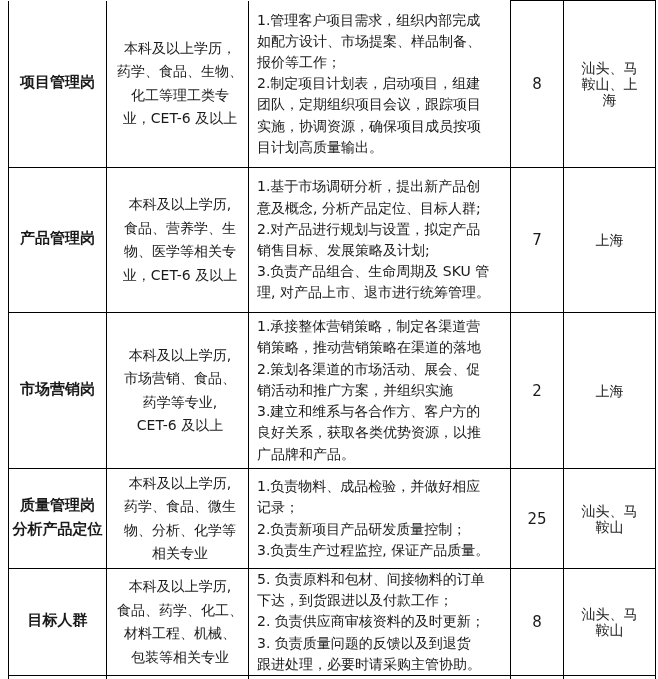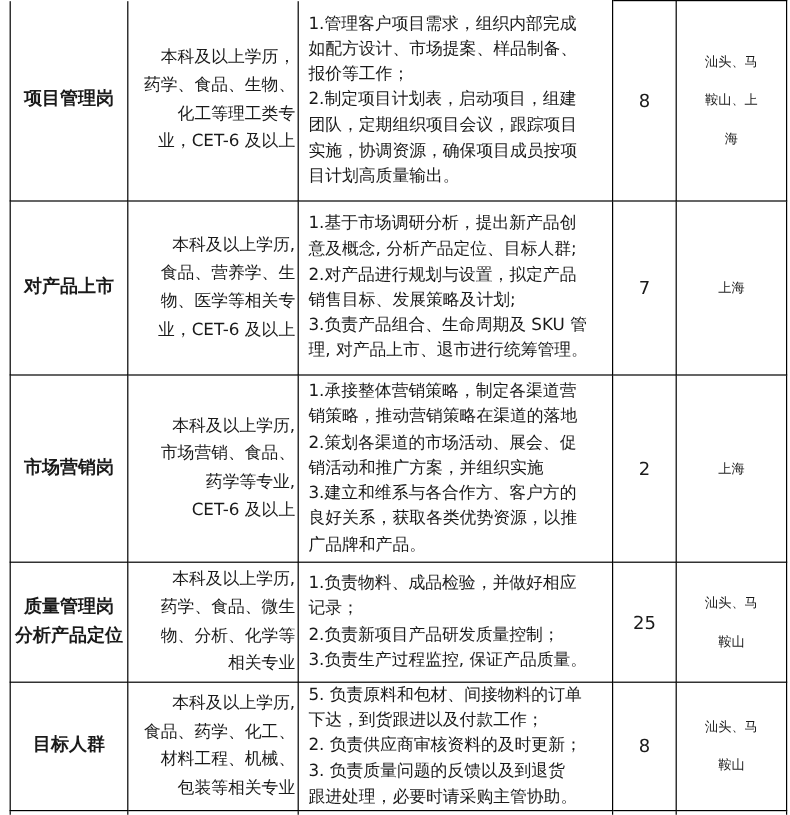--- a/index.html
+++ b/index.html
@@ -52,38 +52,38 @@
     text-align: center;
     font-size: 15px;
     line-height: 24px;
     white-space: pre-line;
     font-family: Liberation Mono, monospace;
   }
   td.req {
     font-size: 14px;
     line-height: 23.5px;
     padding: 0 2px 0 7px;
-    text-align: right;
+    text-align: center;
     white-space: pre-line;
   }
   td.duty {
     font-size: 14px;
     line-height: 21.2px;
     padding: 0 4px 0 8px;
     text-align: left;
     white-space: pre-line;
   }
   td.num {
     text-align: center;
     font-size: 15px;
   }
   td.loc {
     text-align: center;
-    font-size: 11px;
-    line-height: 32px;
+    font-size: 14px;
+    line-height: 16px;
     white-space: pre-line;
   }
 </style>
 </head>
 <body>
 
 <table class="job-table">
   <colgroup>
     <col class="c1">
       <col class="c2">
@@ -104,21 +104,21 @@
 2.制定项目计划表，启动项目，组建
 团队，定期组织项目会议，跟踪项目
 实施，协调资源，确保项目成员按项
 目计划高质量输出。</td>
       <td class="num">8</td>
       <td class="loc">汕头、马
 鞍山、上
 海</td>
     </tr>
     <tr class="r2">
-      <td class="pos">对产品上市</td>
+      <td class="pos">产品管理岗</td>
       <td class="req">本科及以上学历,
 食品、营养学、生
 物、医学等相关专
 业，CET-6 及以上</td>
       <td class="duty">1.基于市场调研分析，提出新产品创
 意及概念, 分析产品定位、目标人群;
 2.对产品进行规划与设置，拟定产品
 销售目标、发展策略及计划;
 3.负责产品组合、生命周期及 SKU 管
 理, 对产品上市、退市进行统筹管理。</td>

